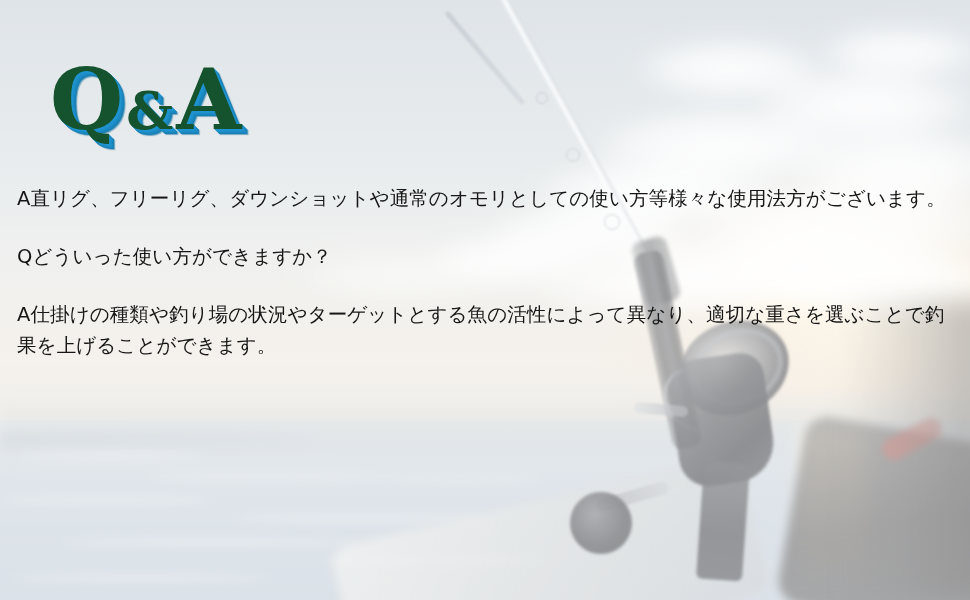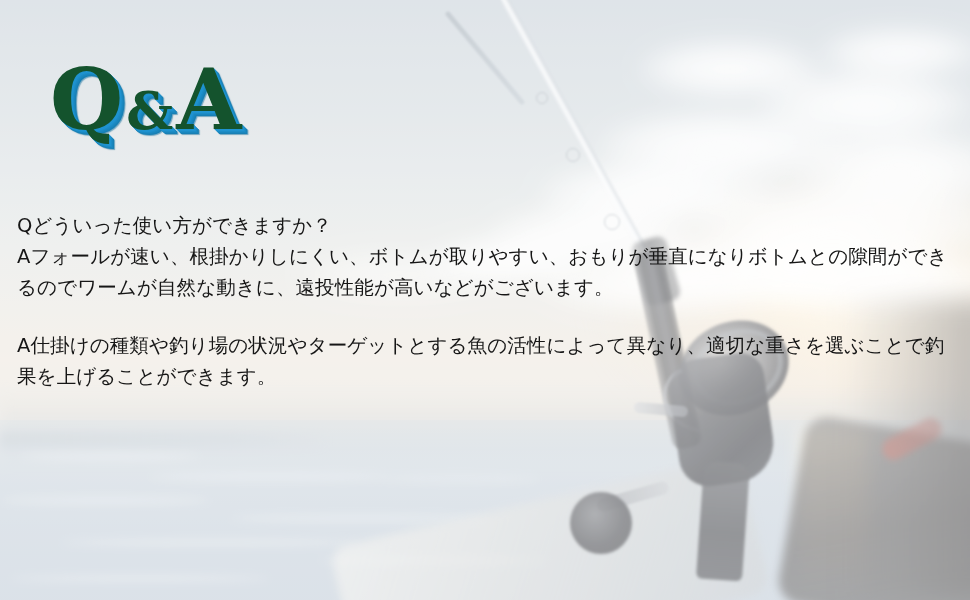--- a/index.html
+++ b/index.html
@@ -457,25 +457,25 @@
   </div>
   <div class="photo-wash"></div>
 
   <div class="content">
 
     <div class="qa-heading"><span>Q</span><span class="amp">&amp;</span><span>A</span></div>
 
     <div class="faq-list">
 
       <div class="faq-item">
+        <div class="faq-line faq-a">A直リグ、フリーリグ、ダウンショットや通常のオモリとしての使い方等様々な使用法方がございます。</div>
       </div>
 
       <div class="faq-item">
         <div class="faq-line faq-q">Qどういった使い方ができますか？</div>
-        <div class="faq-line faq-a">Aフォールが速い、根掛かりしにくい、ボトムが取りやすい、おもりが垂直になりボトムとの隙間ができるのでワームが自然な動きに、遠投性能が高いなどがございます。</div>
       </div>
 
       <div class="faq-item">
         <div class="faq-line faq-a">A仕掛けの種類や釣り場の状況やターゲットとする魚の活性によって異なり、適切な重さを選ぶことで釣果を上げることができます。</div>
       </div>
 
     </div>
   </div>
 </div>
 

